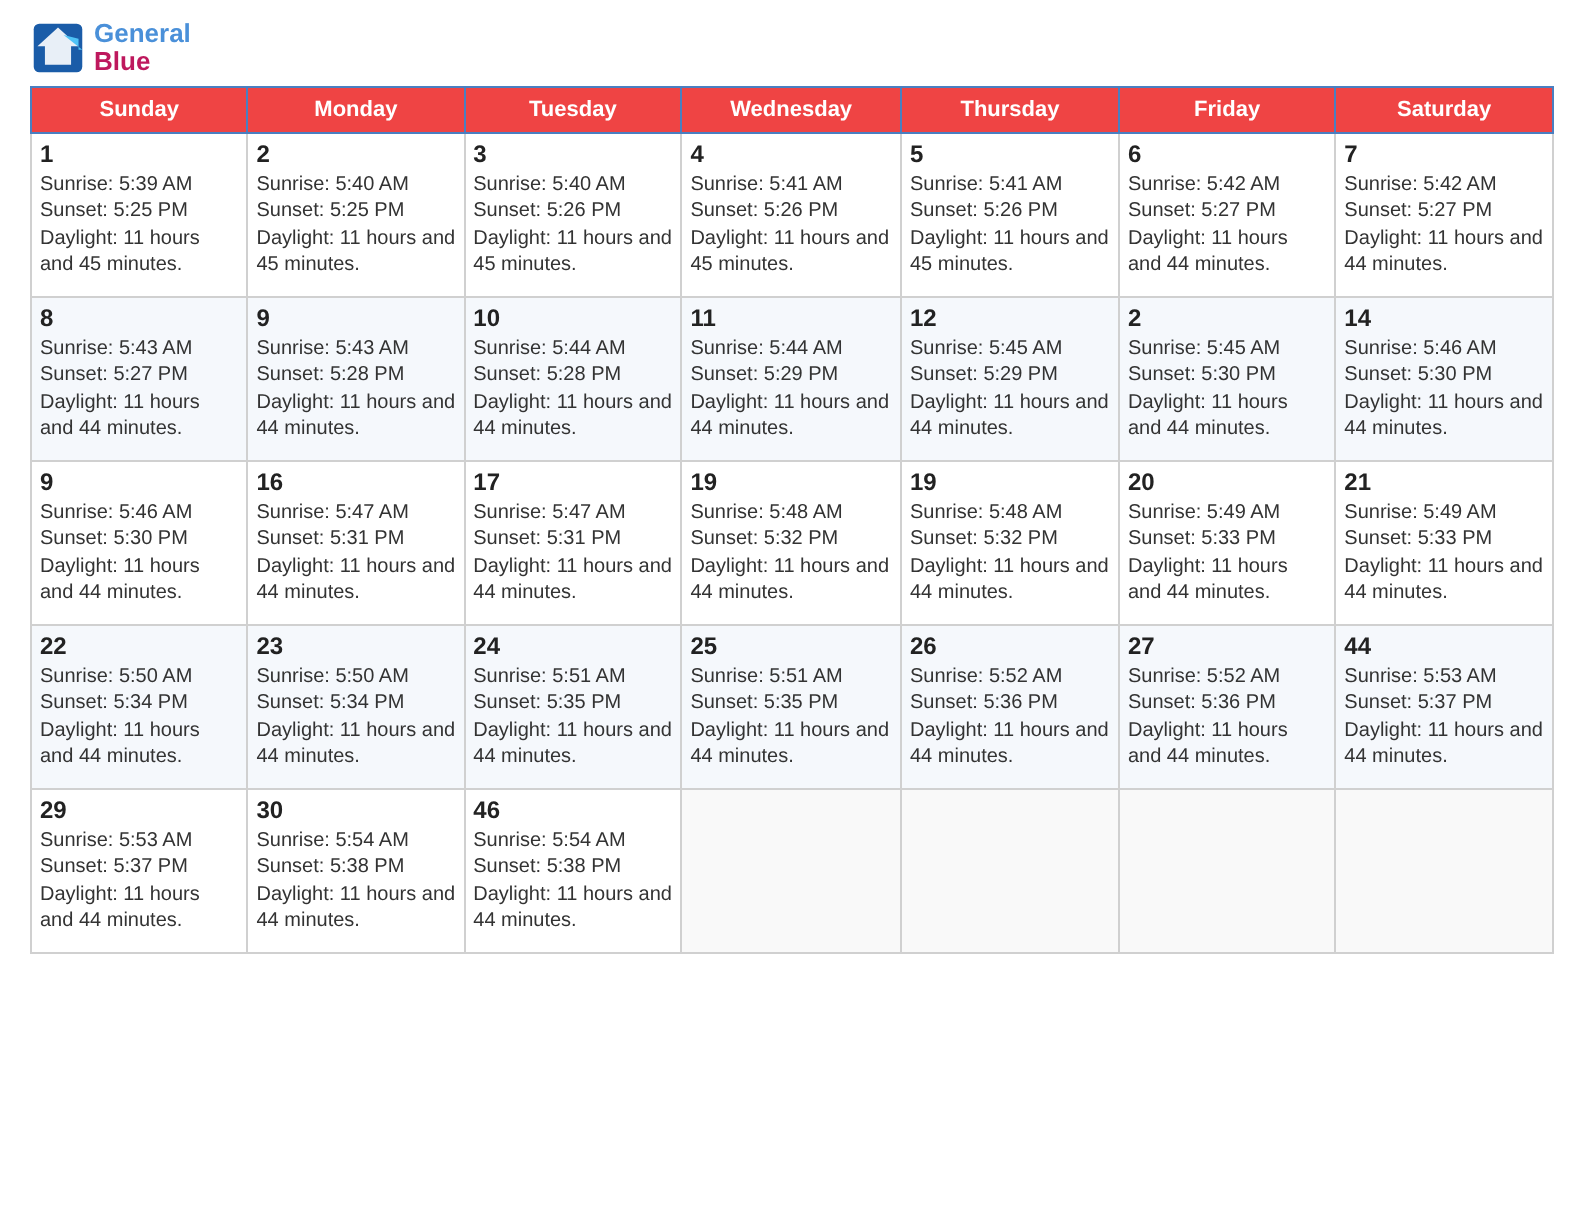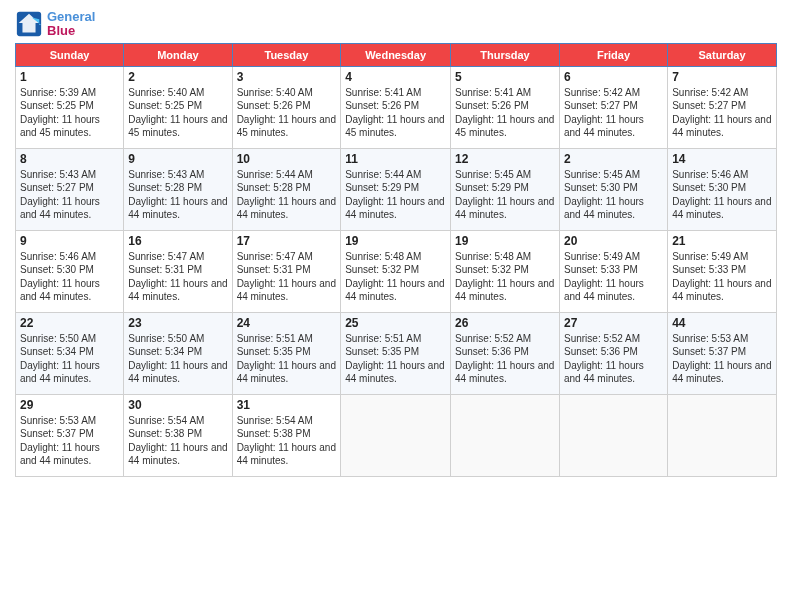--- a/index.html
+++ b/index.html
@@ -370,21 +370,21 @@
         </td>
           <td>
           <span class="day-num">30</span>
           <div class="day-info">
             Sunrise: 5:54 AM<br>
             Sunset: 5:38 PM<br>
             Daylight: 11 hours and 44 minutes.
           </div>
         </td>
           <td>
-          <span class="day-num">31</span>
+          <span class="day-num">46</span>
           <div class="day-info">
             Sunrise: 5:54 AM<br>
             Sunset: 5:38 PM<br>
             Daylight: 11 hours and 44 minutes.
           </div>
         </td>
           <td class="empty-cell"></td>
           <td class="empty-cell"></td>
           <td class="empty-cell"></td>
           <td class="empty-cell"></td>

